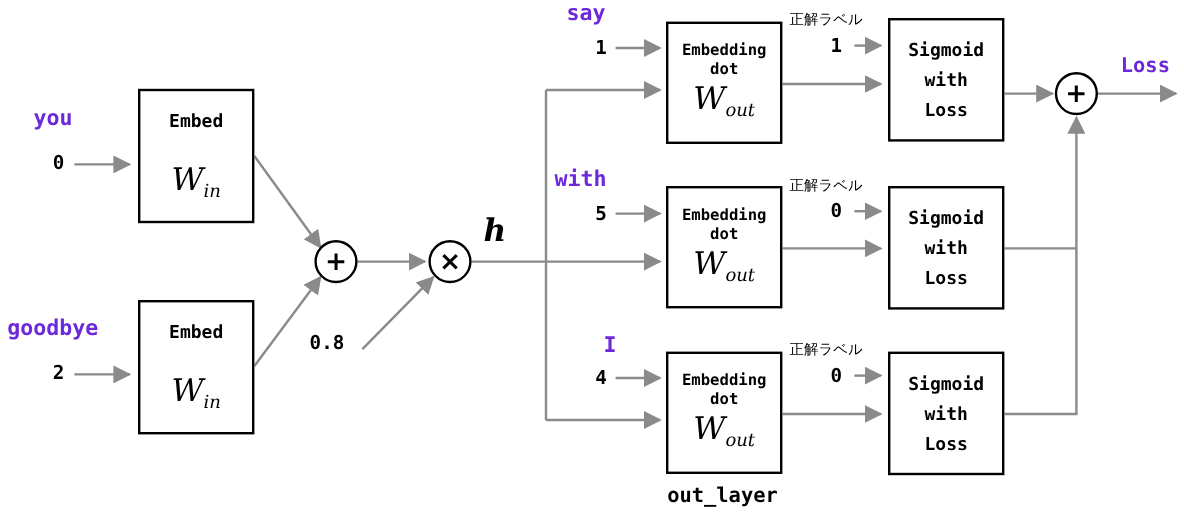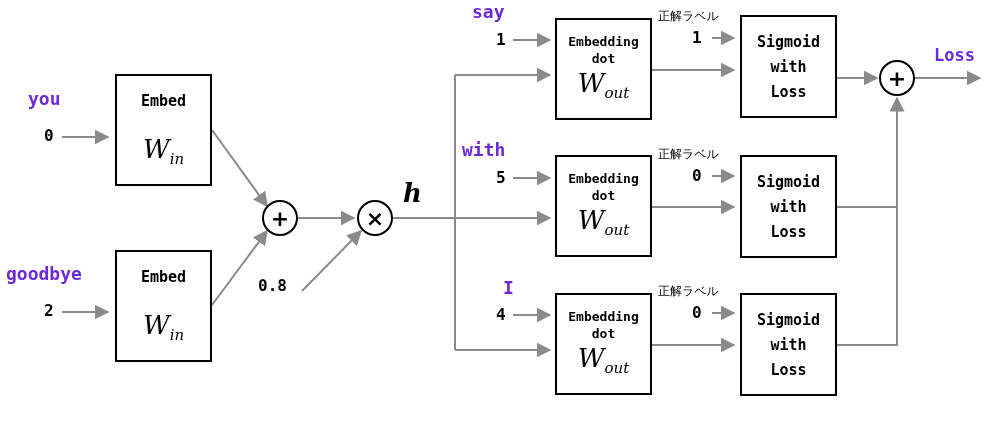--- a/index.html
+++ b/index.html
@@ -152,14 +152,15 @@
     <div class="box-title">Sigmoid</div>
     <div class="box-title">with</div>
     <div class="box-title">Loss</div>
   </div>
 
   <div class="circle" style="left:879px;top:60px">
       <span>+</span>
     </div>
   <div class="word" style="left:934px;top:45px;font-size:17px">Loss</div>
 
+  <div class="col-label" style="left:556px;top:403px">out_layer</div>
 
 </div>
 
 </body></html>

